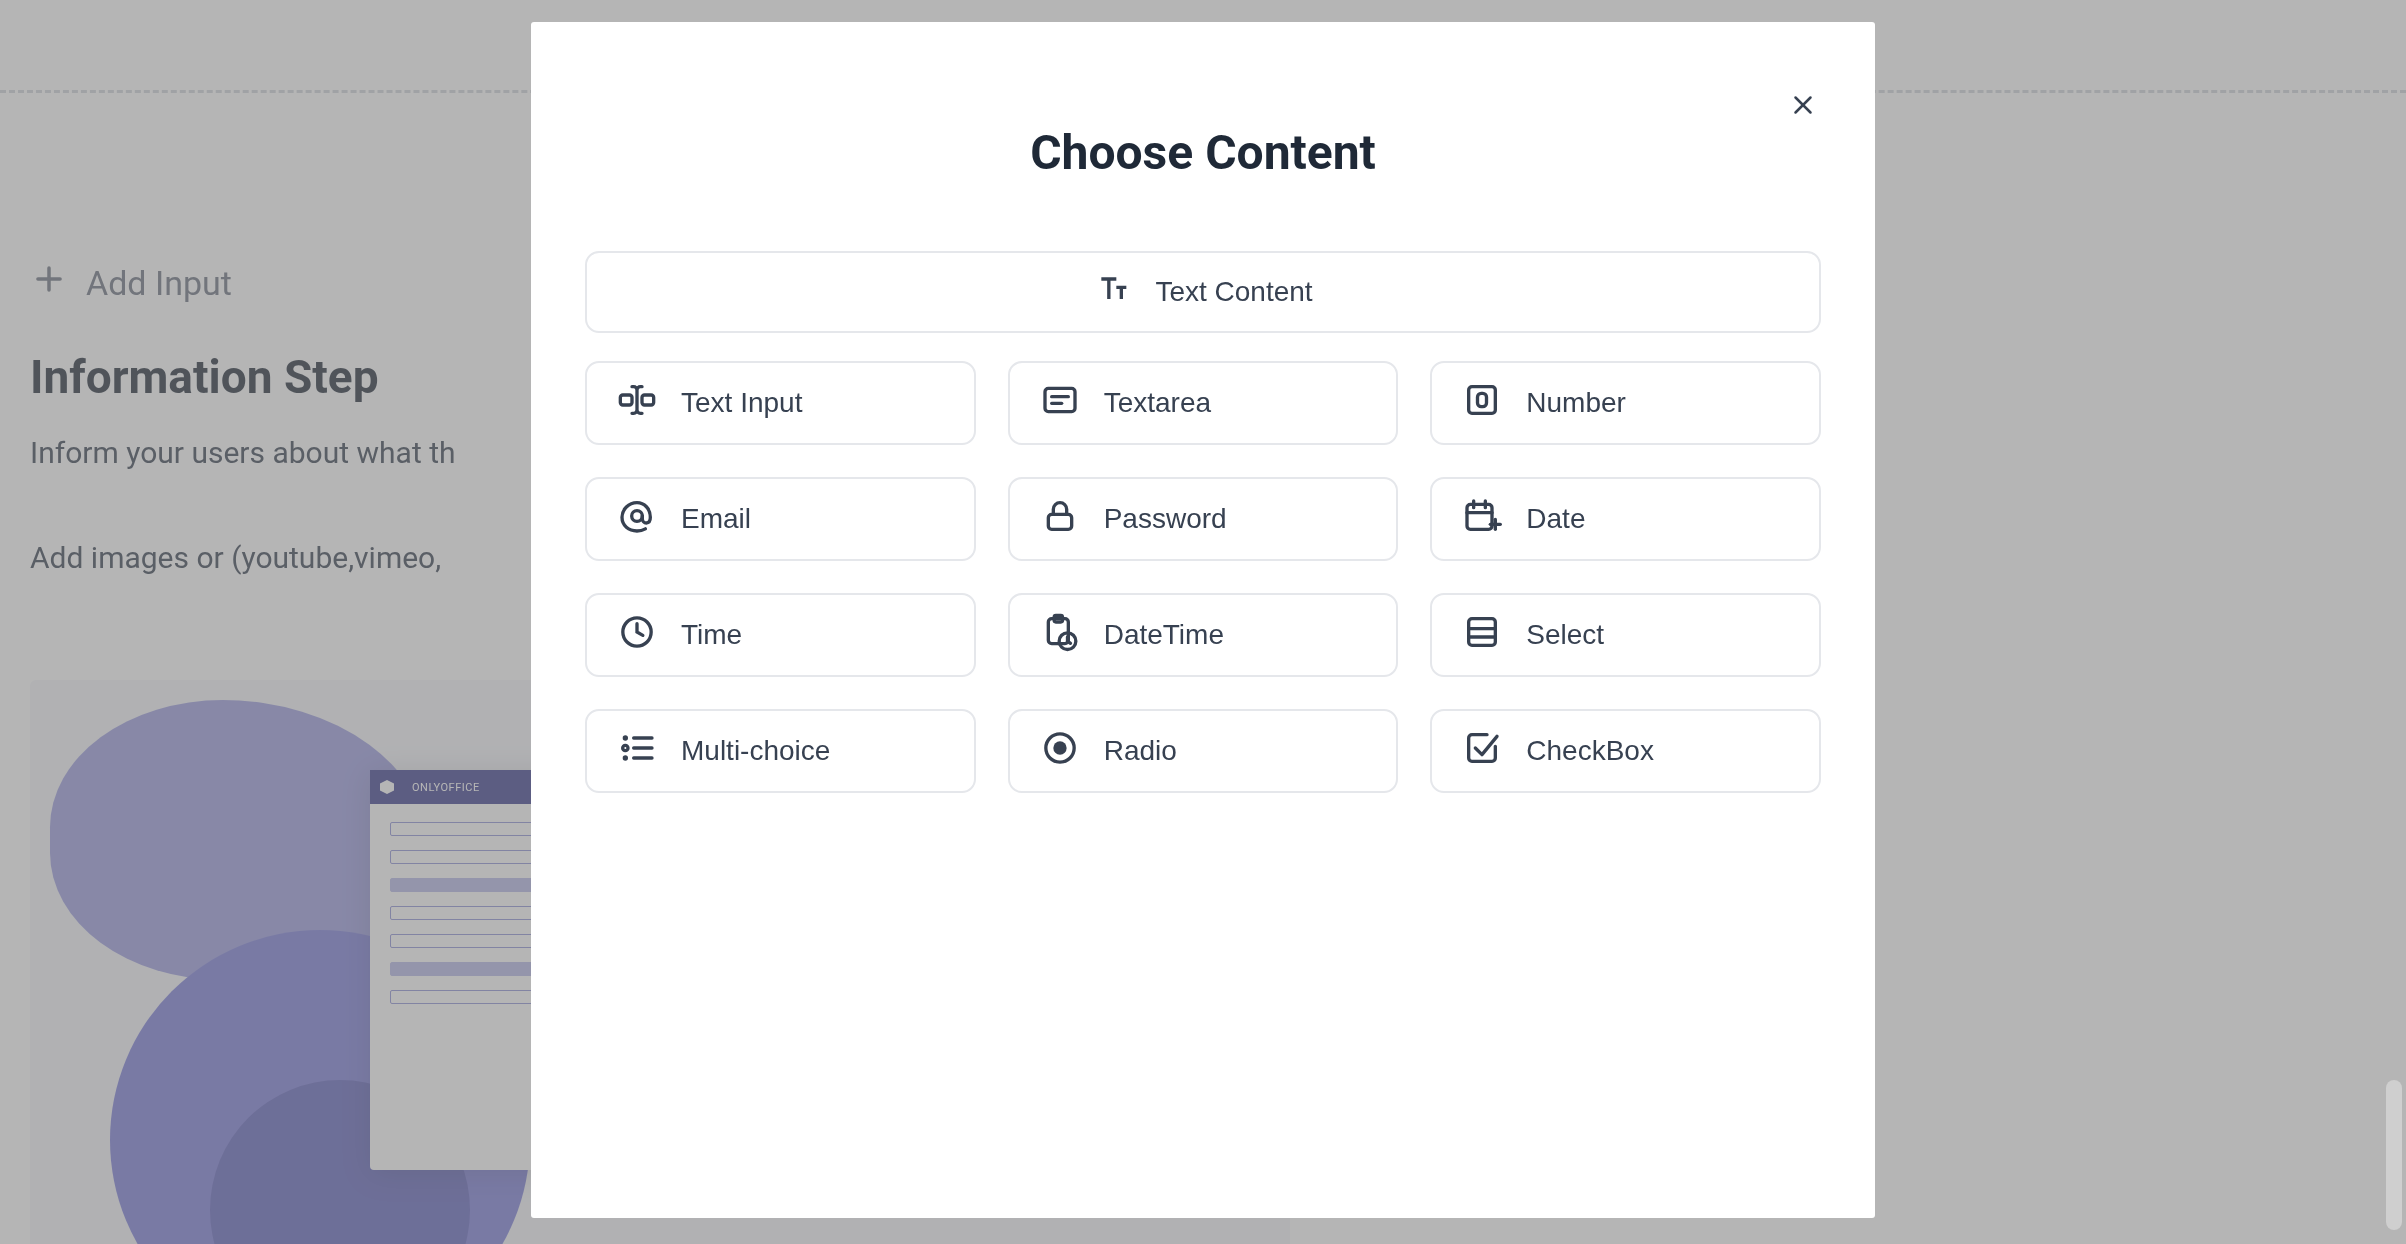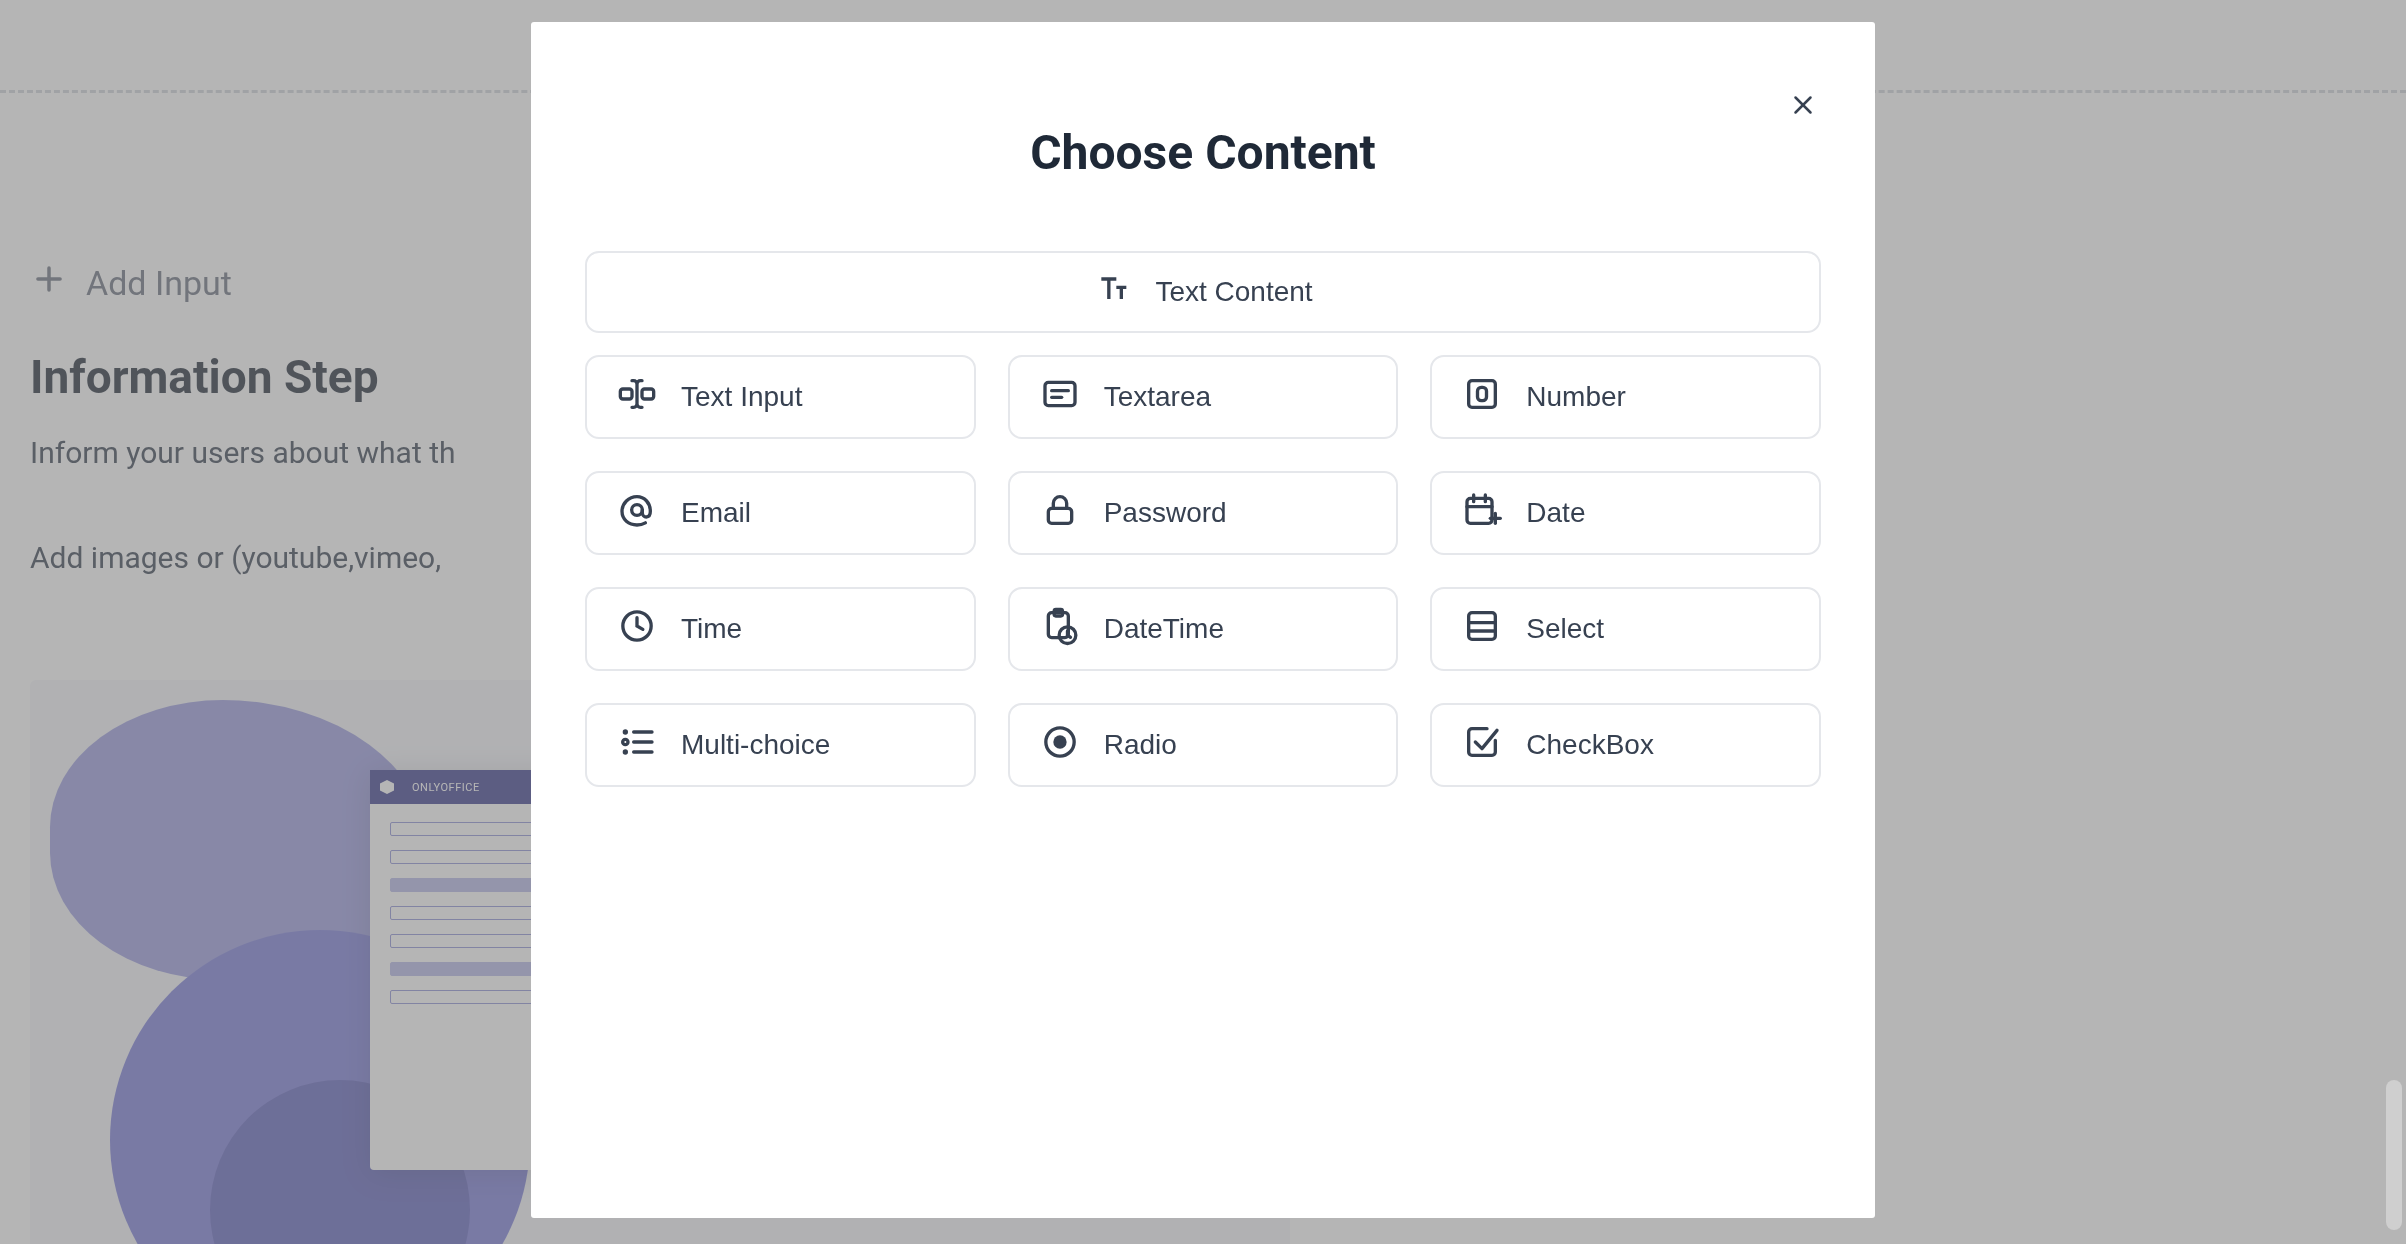--- a/index.html
+++ b/index.html
@@ -171,21 +171,21 @@
     border-radius: 14px;
     height: 82px;
     display: flex;
     align-items: center;
     justify-content: center;
     gap: 22px;
     font-size: 28px;
     color: #374151;
     cursor: pointer;
     background: #fff;
-    margin-bottom: 22px;
+    margin-bottom: 28px;
   }
   .option-full svg { width: 40px; height: 40px; }
 
   .grid {
     display: grid;
     grid-template-columns: repeat(3, 1fr);
     gap: 32px;
   }
   .option {
     border: 2px solid #e5e7eb;

